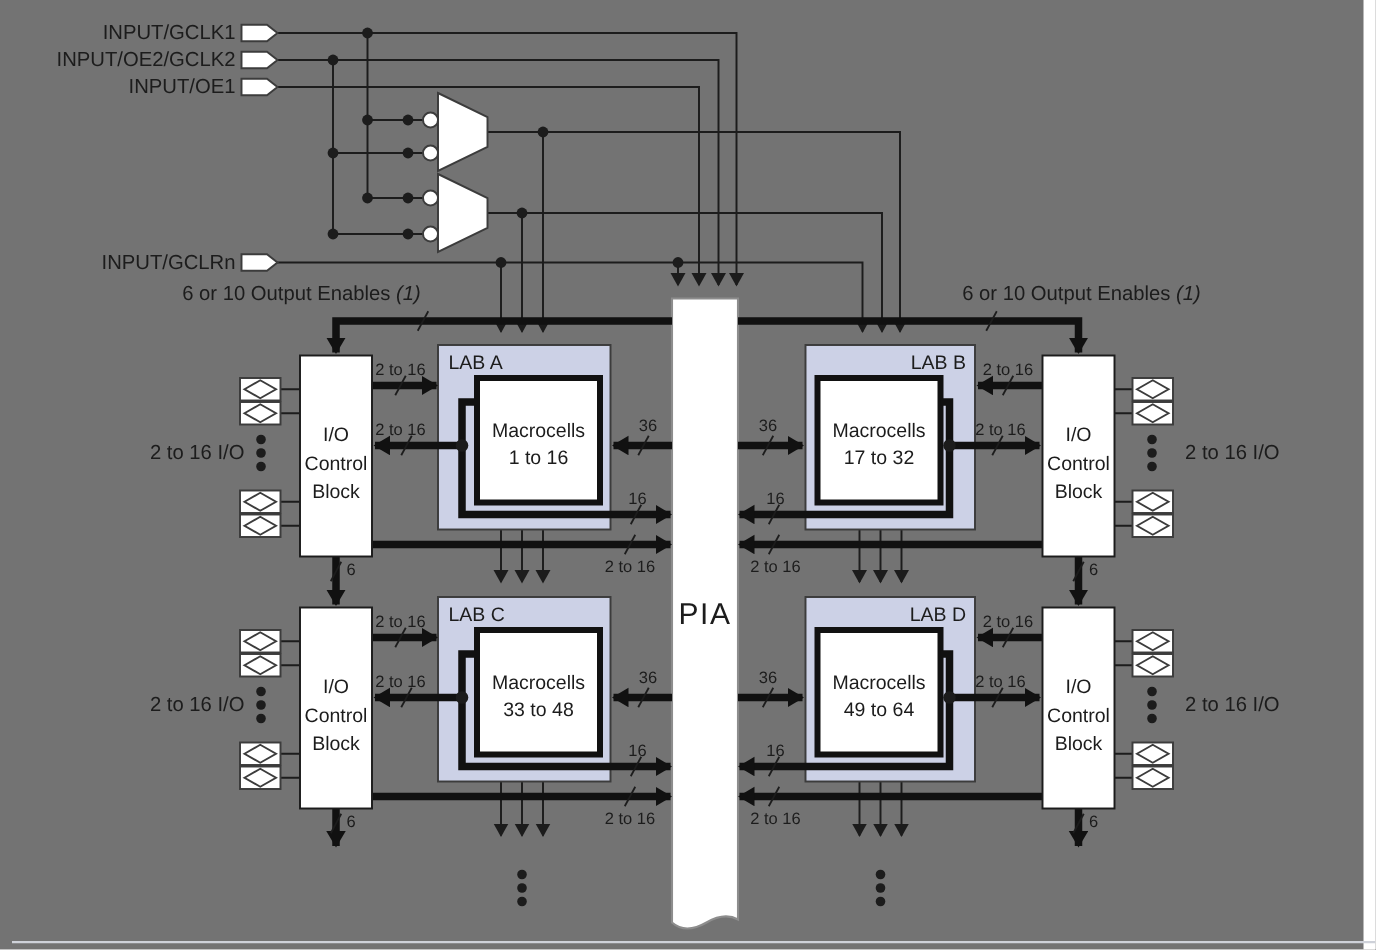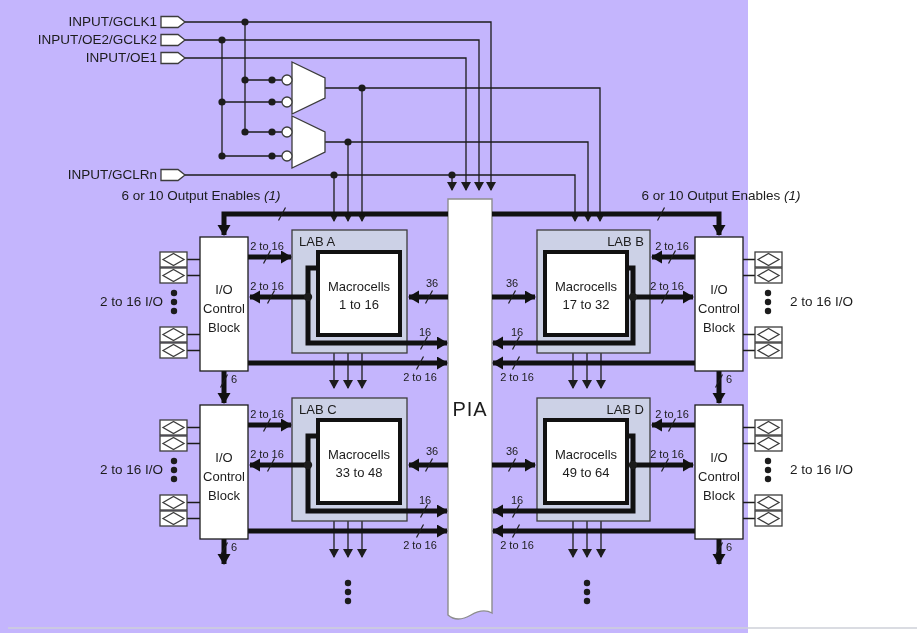--- a/index.html
+++ b/index.html
@@ -1,16 +1,16 @@
 <!DOCTYPE html>
 <html><head>
 <meta charset="utf-8">
 <style>
   html,body{margin:0;padding:0;background:#ffffff;}
-  .page{width:748px;height:633px;position:relative;background:#c4b5fd;
+  .page{width:909px;height:633px;position:relative;background:#737373;
         font-family:"Liberation Sans", sans-serif;}
   svg{display:block;}
   text{fill:#1c1c1c;}
   .lbl-sm{font-size:11px;}
   .lbl-md{font-size:13px;}
   .lbl-in{font-size:13.5px;}
   .lbl-pia{font-size:20px;letter-spacing:1px;}
   .wire{stroke:#1c1c1c;stroke-width:1.3;fill:none;}
   .thick{stroke:#111111;stroke-width:5;fill:none;}
   .slash{stroke:#1c1c1c;stroke-width:1.2;}

